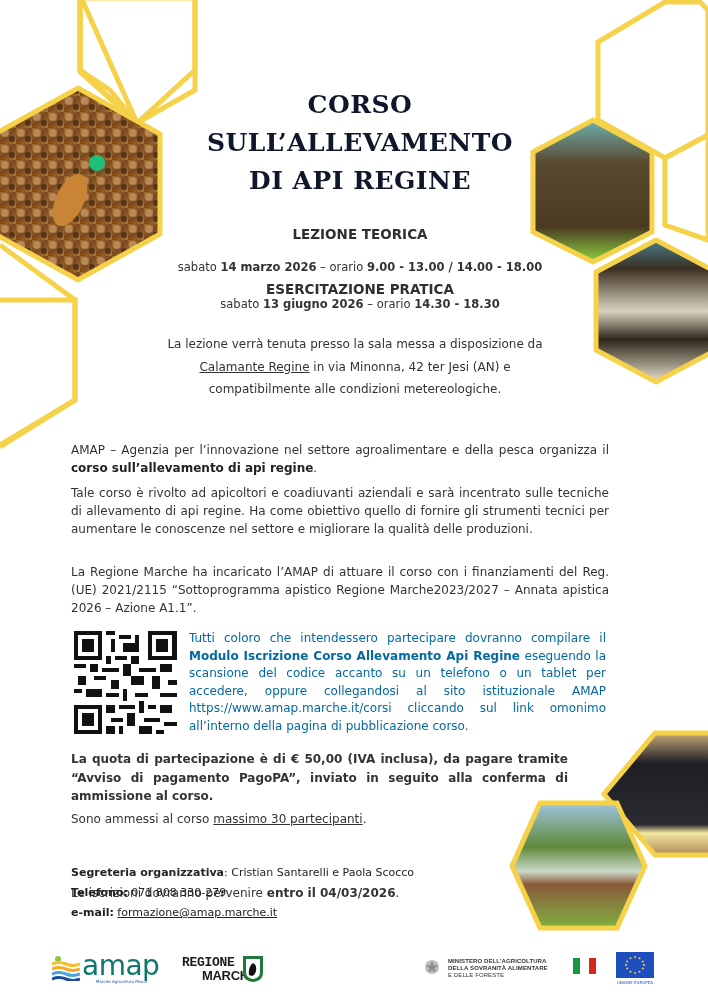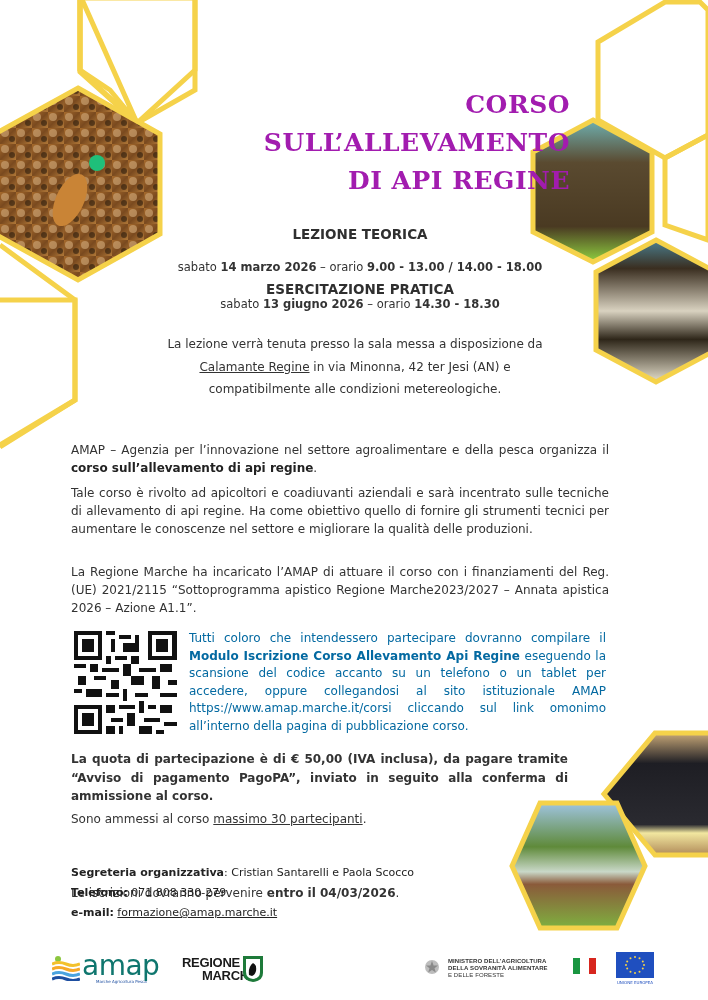--- a/index.html
+++ b/index.html
@@ -5,23 +5,23 @@
   html, body { margin: 0; padding: 0; }
   body {
     width: 708px; height: 1000px; position: relative; overflow: hidden;
     background: #ffffff;
     font-family: "DejaVu Sans", sans-serif;
     color: #2b2b2b;
   }
   .deco { position: absolute; left: 0; top: 0; width: 708px; height: 1000px; pointer-events: none; }
   .title {
     position: absolute; left: 150px; top: 86px; width: 420px;
-    text-align: right;
+    text-align: center;
     font-family: "DejaVu Serif", serif; font-weight: bold;
-    color: #a21caf; font-size: 25px; line-height: 38px; letter-spacing: 0.5px;
+    color: #0f172a; font-size: 25px; line-height: 38px; letter-spacing: 0.5px;
   }
   .title div { display: block; }
   .sect { position: absolute; left: 140px; width: 440px; text-align: center; }
   .sect-h { font-weight: bold; font-size: 13.5px; color: #2f2f2f; }
   .sect-l { font-size: 11.5px; color: #333; }
   .sect-l b { font-weight: bold; }
   .venue { position: absolute; left: 130px; top: 333px; width: 450px; text-align: center; font-size: 12px; line-height: 22.5px; color: #333; }
   u { text-decoration: underline; }
   .body-p { position: absolute; left: 71px; width: 538px; font-size: 12px; line-height: 18px; text-align: justify; color: #333; }
   .body-p b { color: #222; }
@@ -227,21 +227,21 @@
     <path d="M0 9 Q7 6 14 9 T28 9" stroke="#f3c12c" stroke-width="3" fill="none"></path>
     <path d="M0 14 Q7 11 14 14 T28 14" stroke="#f7a928" stroke-width="3" fill="none"></path>
     <path d="M0 19 Q7 16 14 19 T28 19" stroke="#4aa3df" stroke-width="3" fill="none"></path>
     <path d="M0 24 Q7 21 14 24 T28 24" stroke="#1d4ea0" stroke-width="3" fill="none"></path>
   </svg>
   <span class="amap-word" style="position:absolute; left:30px; top:0;">amap</span>
   <span style="position:absolute; left:44px; top:26px; font-size:4px; color:#1d4ea0; white-space:nowrap;">Marche Agricoltura Pesca</span>
 </div>
 
 <div class="logo" style="left:182px; top:953px; width:90px; height:34px;">
-  <div class="regione" style="position:absolute; left:0; top:4px;">REGIONE</div>
+  <div class="regione" style="position:absolute; left:0; top:4px;font-family:Liberation Mono, monospace;">REGIONE</div>
   <div class="regione" style="position:absolute; left:0; top:17px;padding-left:20px;">MARCHE</div>
   <svg style="position:absolute; left:60px; top:2px;" width="22" height="28" viewBox="0 0 22 28">
     <path d="M1 1 H21 V18 Q21 26 11 27 Q1 26 1 18 Z" fill="#1e7a3a"></path>
     <path d="M4 4 H18 V17 Q18 23 11 24 Q4 23 4 17 Z" fill="#fff"></path>
     <path d="M7 20 Q6 12 11 8 Q15 10 14 16 Q13 20 10 21 Z" fill="#111"></path>
   </svg>
 </div>
 
 <div class="logo" style="left:424px; top:958px; width:150px; height:26px;">
   <svg style="position:absolute; left:0; top:0;" width="16" height="18" viewBox="0 0 16 18">

